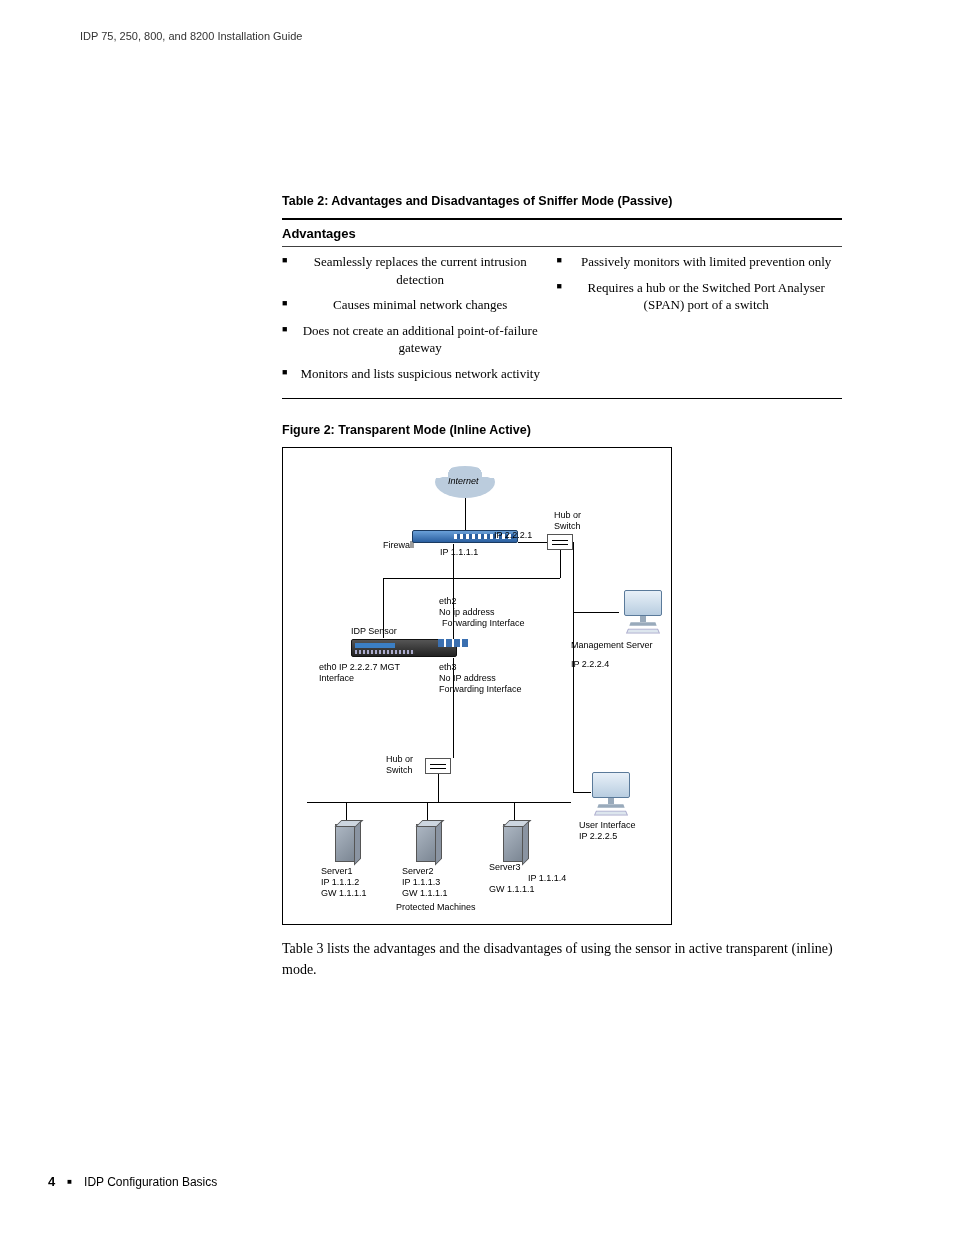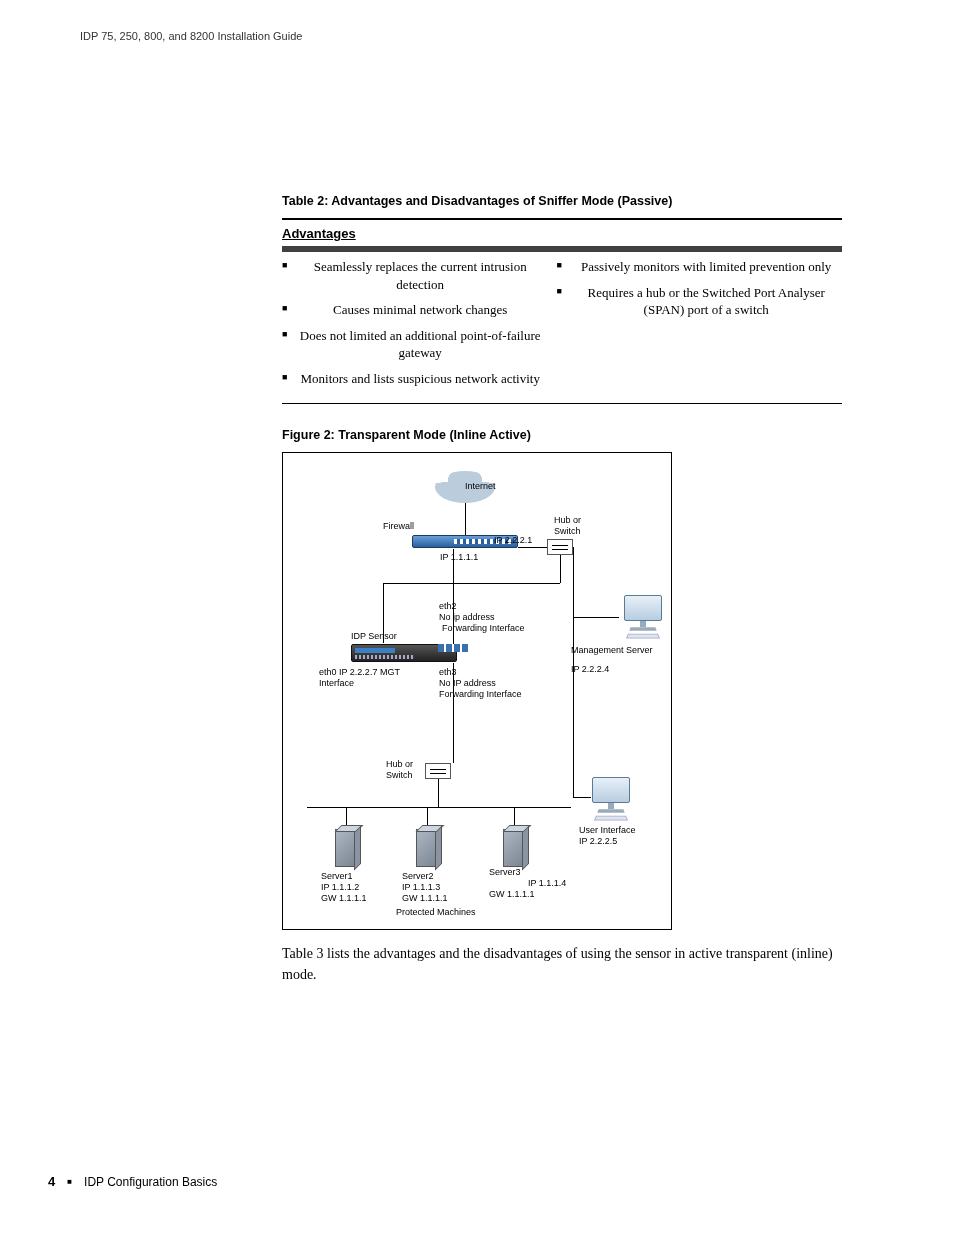--- a/index.html
+++ b/index.html
@@ -33,22 +33,21 @@
     margin-top: 22px;
   }
   .adv-table {
     width: 100%;
     border-top: 2px solid #000;
     border-bottom: 1px solid #000;
     margin-bottom: 24px;
   }
   .adv-header {
     display: flex;
-    border-bottom: 6px solid #404040;
-    text-decoration: underline;
+    border-bottom: 1px solid #404040;
   }
   .adv-header > div {
     font-family: Arial, Helvetica, sans-serif;
     font-weight: bold;
     font-size: 13px;
     padding: 6px 0 5px 0;
   }
   .adv-col1 { width: 49%; padding-right: 12px; }
   .adv-col2 { width: 51%; }
   .adv-body { display: flex; padding: 6px 0 8px 0; text-align: center; }
@@ -224,39 +223,39 @@
   <div class="table-caption">Table 2:  Advantages and Disadvantages of Sniffer Mode (Passive)</div>
 
   <div class="adv-table">
     <div class="adv-header">
       <div class="adv-col1">Advantages</div>
     </div>
     <div class="adv-body">
       <ul class="adv-col1">
         <li>Seamlessly replaces the current intrusion detection</li>
         <li>Causes minimal network changes</li>
-        <li>Does not limited an additional point-of-failure gateway</li>
+        <li>Does not create an additional point-of-failure gateway</li>
         <li>Monitors and lists suspicious network activity</li>
       </ul>
       <ul class="adv-col2">
         <li>Passively monitors with limited prevention only</li>
         <li>Requires a hub or the Switched Port Analyser (SPAN) port of a switch</li>
       </ul>
     </div>
   </div>
 
   <div class="figure-caption">Figure 2:  Transparent Mode (Inline Active)</div>
 
   <div class="diagram">
 
     <div class="cloud"></div>
-    <div class="lbl" style="left:182px; top:28px;">Internet</div>
+    <div class="lbl" style="left:165px; top:28px;font-style:italic;">Internet</div>
     <div class="vline" style="left:182px; top:50px; height:32px;"></div>
 
-    <div class="lbl" style="left:100px; top:68px;">Firewall</div>
+    <div class="lbl" style="left:100px; top:92px;">Firewall</div>
     <div class="firewall-box"></div>
     <div class="lbl" style="left:211px; top:82px;">IP 2.2.2.1</div>
     <div class="lbl" style="left:157px; top:99px;">IP 1.1.1.1</div>
 
     <div class="lbl" style="left:271px; top:62px; white-space:pre;">Hub or
 Switch</div>
     <div class="switch-box switch1"></div>
     <div class="hline" style="left:235px; top:94px; width:29px;"></div>
 
     <div class="vline" style="left:170px; top:96px; height:95px;"></div>

